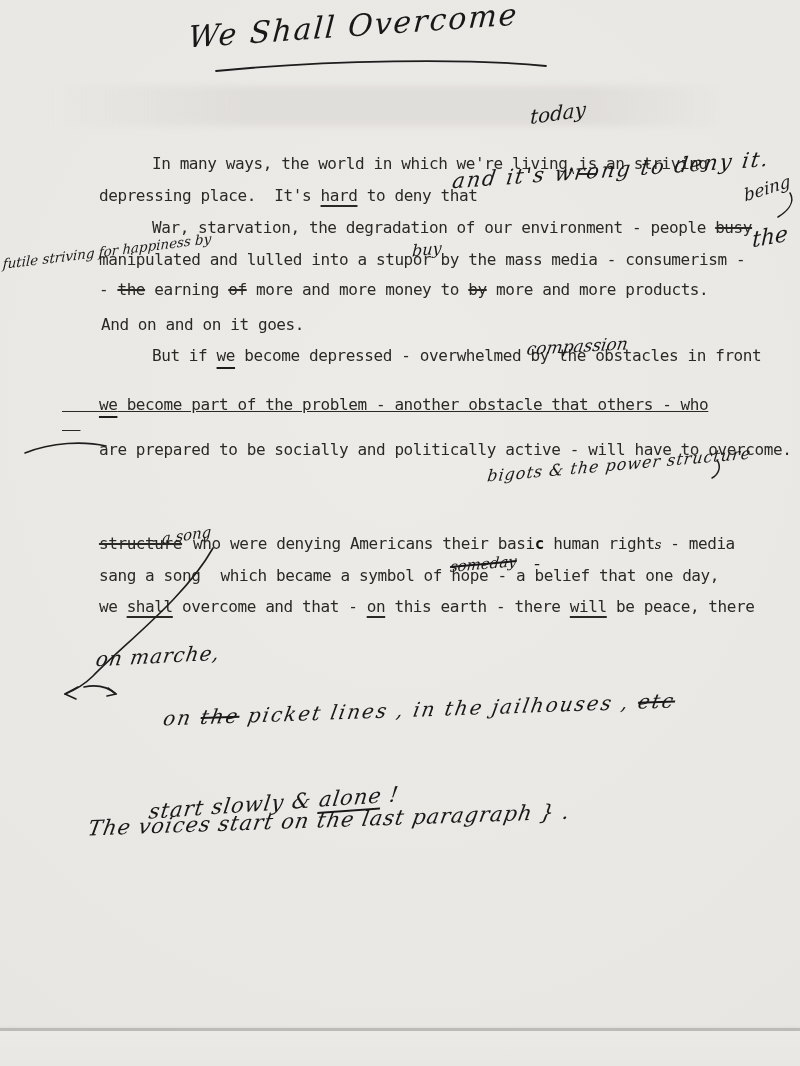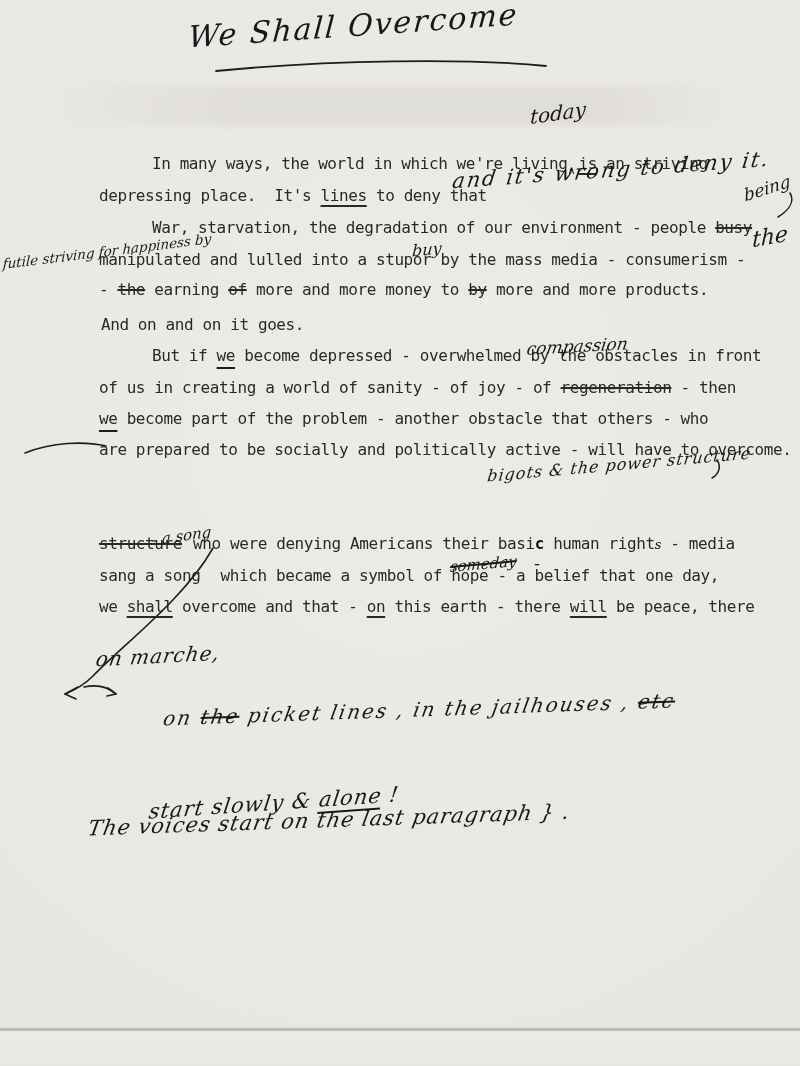--- a/index.html
+++ b/index.html
@@ -60,21 +60,21 @@
     <path d="M8,16 C120,5 260,3 338,11" stroke-width="1.8"></path>
   </svg>
 
   <div class="hw" style="left:530px; top:101px; font-size:20px; transform:rotate(-8deg) skewX(-10deg);">today</div>
 
   <div class="tl" style="left:115px; top:135px;">
     <span>In many ways, the world in which we're living</span><span class="caret">∧</span><span class="u">is</span><span> an striving</span>
   </div>
 
   <div class="tl" style="left:62px; top:167px;">
-    <span>depressing place.  It's </span><span class="u">lines</span><span> to deny that</span>
+    <span>depressing place.  It's </span><span class="u">hard</span><span> to deny that</span>
   </div>
   <div class="hw" style="left:452px; top:158px; font-size:21px; letter-spacing:2px; transform:rotate(-4deg) skewX(-12deg);">and it's wrong to deny it.</div>
 
   <div class="tl" style="left:115px; top:199px;">
     <span>War, starvation, the degradation of our environment - people </span><span class="st">busy</span>
   </div>
   <div class="hw" style="left:743px; top:178px; font-size:17px; transform:rotate(-18deg) skewX(-10deg);">being</div>
   <svg class="stroke" style="left:772px; top:190px;" width="24" height="30">
     <path d="M18,3 C24,13 14,22 6,27" stroke-width="1.5"></path>
   </svg>
@@ -92,26 +92,23 @@
   <div class="hw" style="left:412px; top:240px; font-size:16px; transform:rotate(-6deg) skewX(-10deg);">buy</div>
 
   <div class="tl" style="left:64px; top:296px;">
     <span>And on and on it goes.</span>
   </div>
 
   <div class="tl" style="left:115px; top:327px;">
     <span>But if </span><span class="hu">we</span><span> become depressed - overwhelmed by the obstacles in front</span>
   </div>
 
-  <div class="tl" style="left:62px; top:359px;">
-    <span>of us in creating a world of sanity - of joy - of </span><span class="st">regeneration</span><span> - then</span>
-  </div>
   <div class="hw" style="left:527px; top:336px; font-size:17px; transform:rotate(-3deg) skewX(-12deg);">compassion</div>
 
-  <div class="tl" style="left:62px; top:390px;">
+  <div class="tl" style="left:62px; top:376px;text-decoration:underline;">
     <span class="hu">we</span><span> become part of the problem - another obstacle that others - who</span>
   </div>
 
   <div class="tl" style="left:62px; top:421px;">
     <span>are prepared to be socially and politically active - will have to overcome.</span>
   </div>
 
   <svg class="stroke" style="left:22px; top:437px;" width="88" height="20">
     <path d="M3,16 C30,5 62,4 84,9" stroke-width="1.6"></path>
   </svg>

